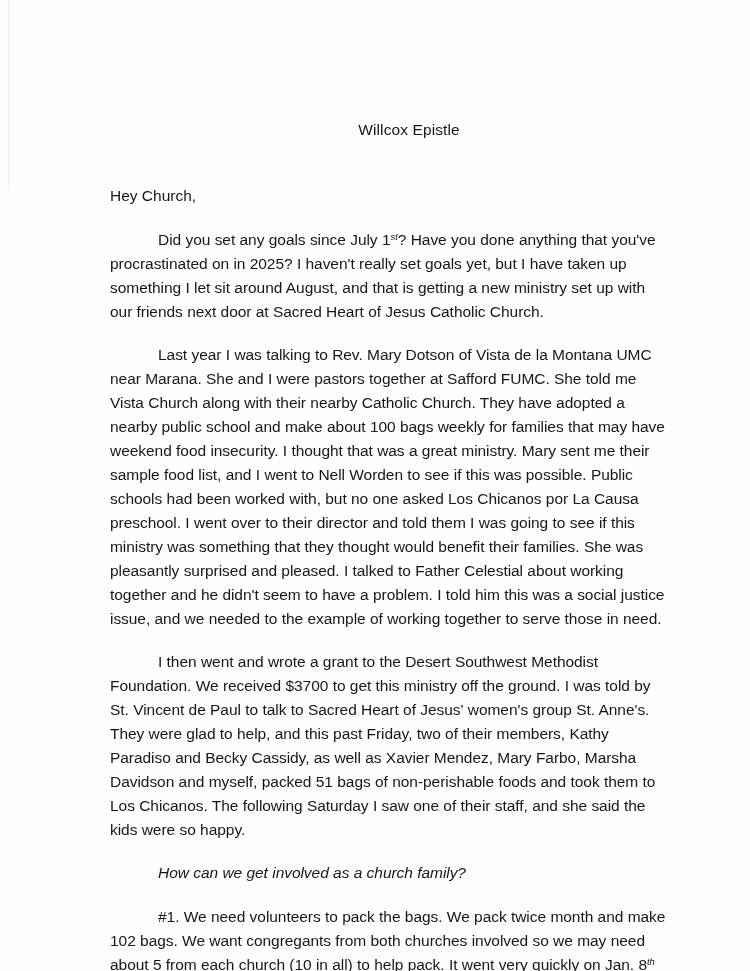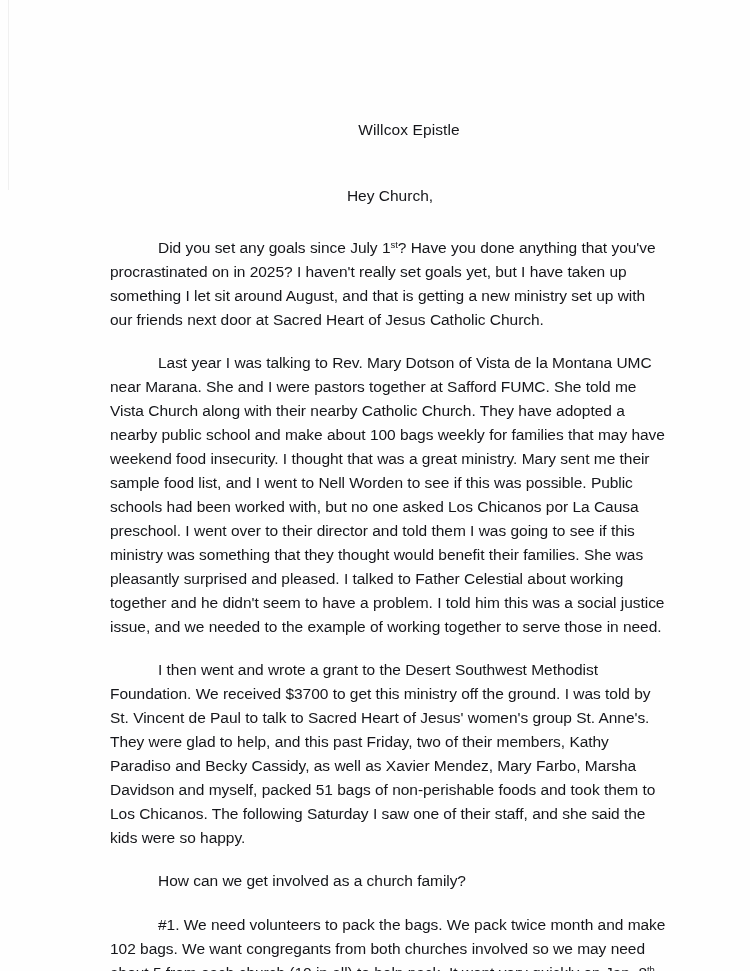--- a/index.html
+++ b/index.html
@@ -39,40 +39,41 @@
     line-height: 20px;
     color: #15161a;
     letter-spacing: 0.1px;
     margin: 0 0 44px 0;
     padding-left: 38px;
   }
   .salutation {
     font-size: 15.5px;
     line-height: 24px;
     color: #15161a;
-    margin: 0 0 28px 0;
-    text-align: center;
+    margin: 0 0 20px 0;
   }
   .para {
     font-size: 15.5px;
     line-height: 24px;
     color: #15161a;
     margin: 0 0 19px 0;
     text-indent: 48px;
     text-align: left;
     letter-spacing: -0.05px;
     word-spacing: 0.1px;
   }
   .para sup {
     font-size: 9.5px;
     line-height: 0;
     vertical-align: 5px;
+    font-style: italic;
   }
   .para.q {
     margin-bottom: 20px;
+    font-style: italic;
   }
   .para.item {
     margin-bottom: 20px;
   }
 </style>
 </head>
 <body>
 
 <div id="page">
 

